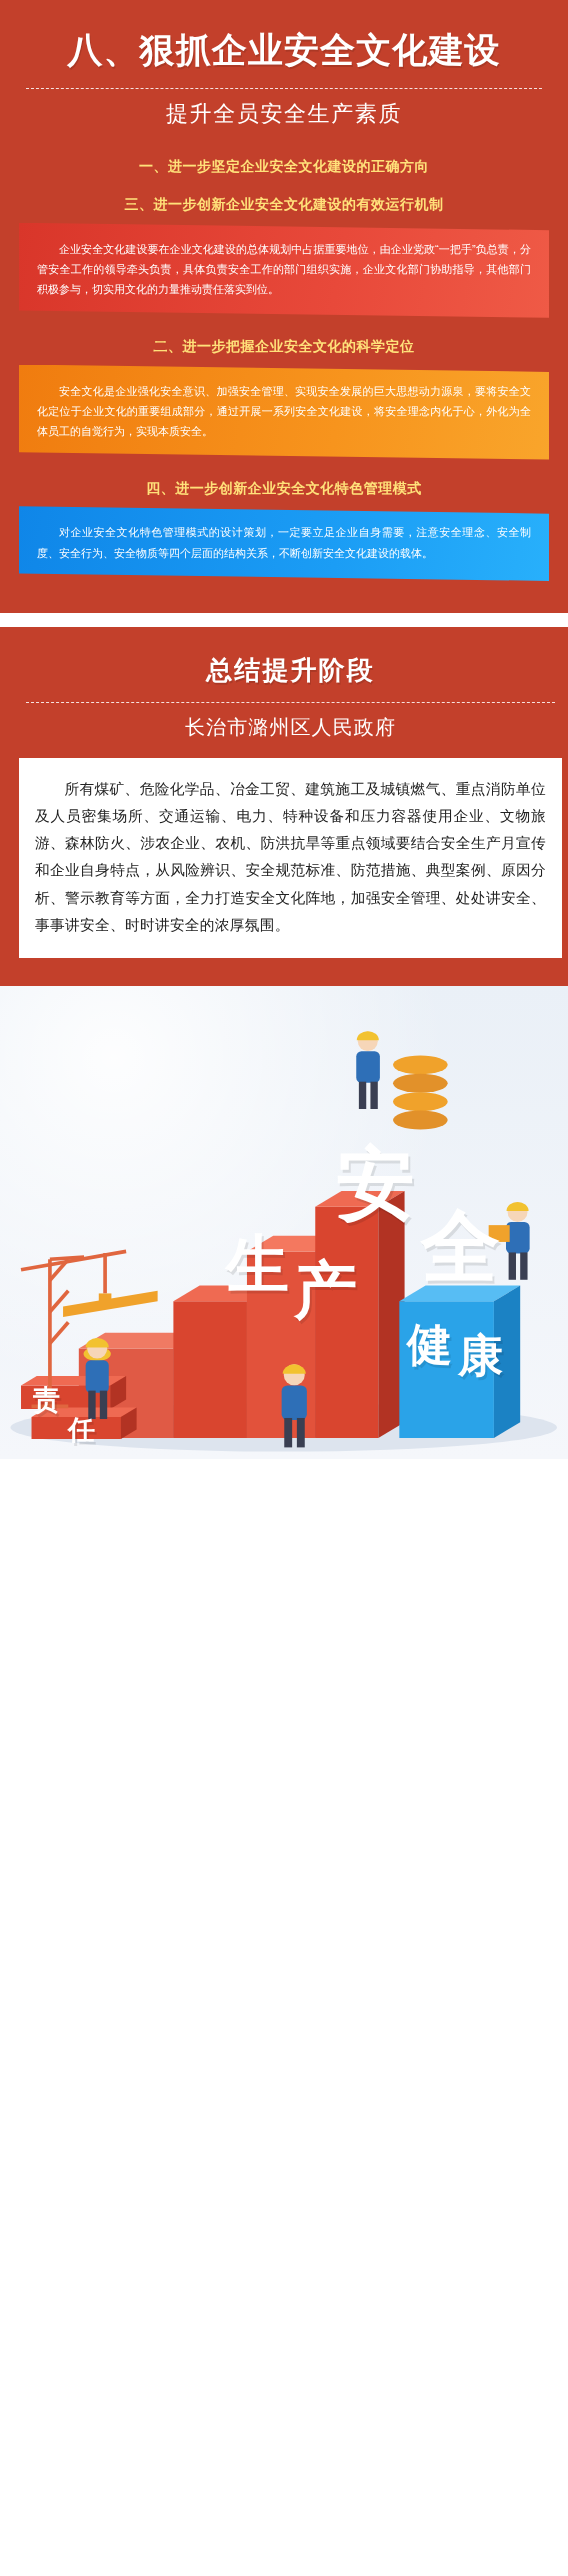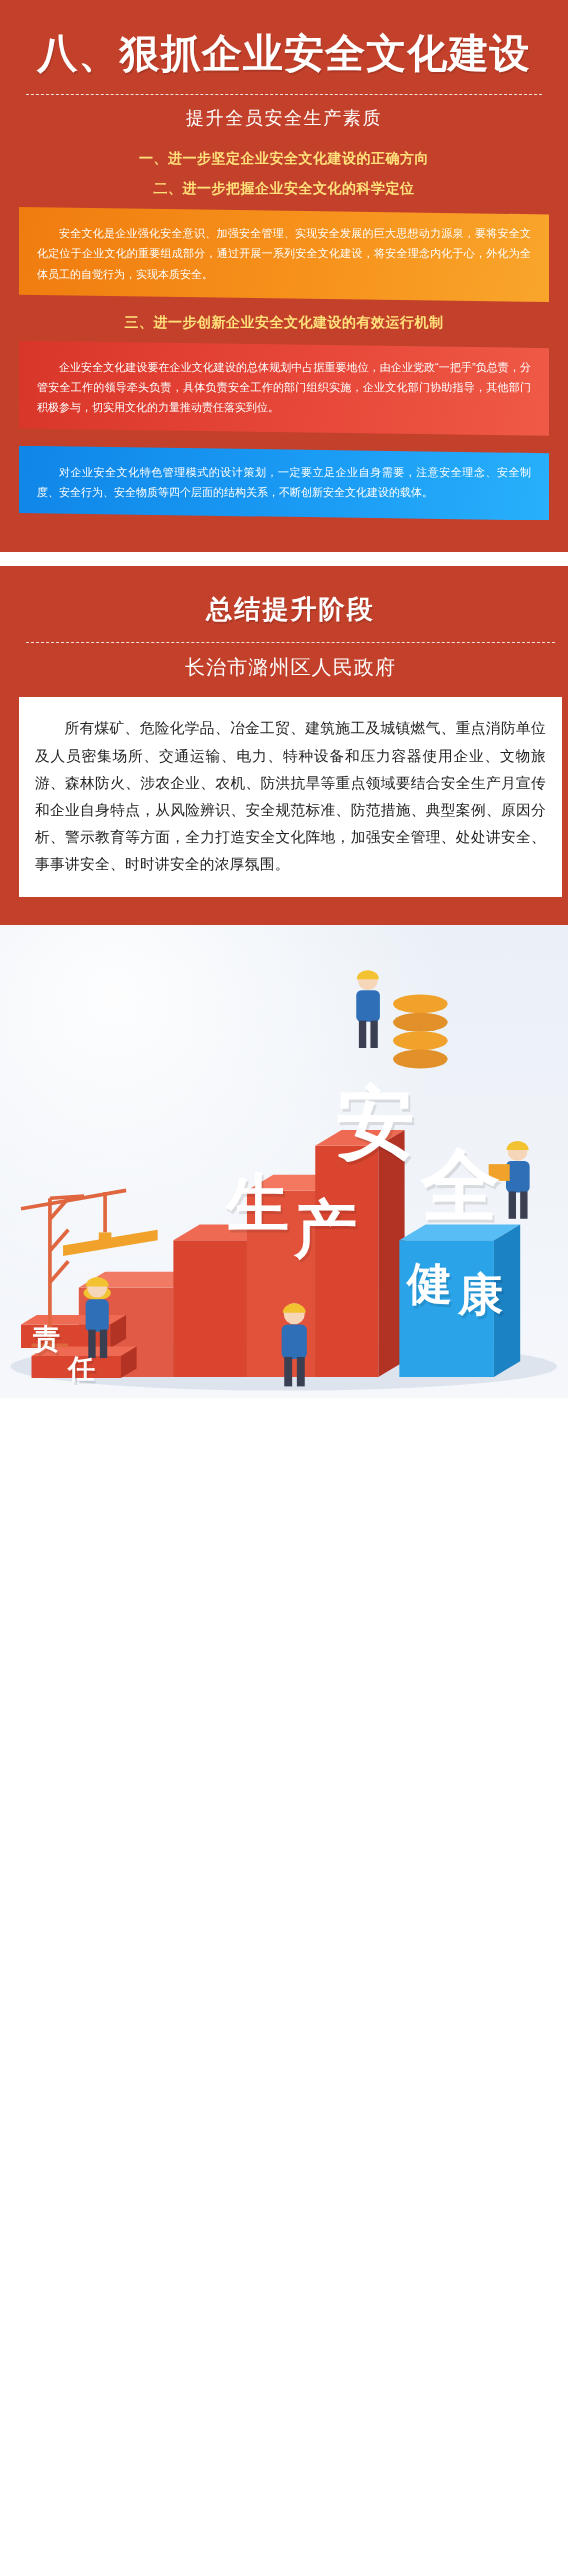--- a/index.html
+++ b/index.html
@@ -10,42 +10,42 @@
   }
   .page { width: 568px; position: relative; }
 
   
   .section1 {
     background: #c3402b;
     padding: 21px 19px 32px 19px;
   }
   .s1-title {
     color: #ffffff;
-    font-size: 40px;
+    font-size: 35px;
     font-weight: bold;
     text-align: center;
     line-height: 1.25;
     letter-spacing: 1.1px;
     padding: 7.4px 0 3.2px 0;
     text-shadow: 1.1px 1.6px 0 rgba(0,0,0,0.12);
   }
   .dash-rule {
     border-top: 1.6px dashed rgba(255,255,255,0.85);
     margin: 12.6px 7.4px 10.5px 7.4px;
     height: 0;
   }
   .s1-sub {
     color: #ffffff;
-    font-size: 18px;
+    font-size: 22px;
     text-align: center;
     letter-spacing: 1.6px;
     padding-bottom: 8.4px;
   }
 
-  .block { margin-top: 10px; }
+  .block { margin-top: 18px; }
   .block-head {
     color: #ffe17a;
     font-size: 14px;
     font-weight: bold;
     text-align: center;
     line-height: 1.45;
     letter-spacing: 0.5px;
     padding: 0 5.3px;
   }
   .panel {
@@ -131,30 +131,31 @@
   <div class="section1">
     <div class="s1-title">八、狠抓企业安全文化建设</div>
     <div class="dash-rule"></div>
     <div class="s1-sub">提升全员安全生产素质</div>
 
     <div class="block">
       <div class="block-head">一、进一步坚定企业安全文化建设的正确方向</div>
     </div>
 
     <div class="block">
+      <div class="block-head">三、进一步创新企业安全文化建设的有效运行机制</div>
+      <div class="panel red">企业安全文化建设要在企业文化建设的总体规划中占据重要地位，由企业党政“一把手”负总责，分管安全工作的领导牵头负责，具体负责安全工作的部门组织实施，企业文化部门协助指导，其他部门积极参与，切实用文化的力量推动责任落实到位。</div>
+    </div>
+
+    <div class="block">
       <div class="block-head">二、进一步把握企业安全文化的科学定位</div>
       <div class="panel orange">安全文化是企业强化安全意识、加强安全管理、实现安全发展的巨大思想动力源泉，要将安全文化定位于企业文化的重要组成部分，通过开展一系列安全文化建设，将安全理念内化于心，外化为全体员工的自觉行为，实现本质安全。</div>
     </div>
 
     <div class="block">
-      <div class="block-head">三、进一步创新企业安全文化建设的有效运行机制</div>
-      <div class="panel red">企业安全文化建设要在企业文化建设的总体规划中占据重要地位，由企业党政“一把手”负总责，分管安全工作的领导牵头负责，具体负责安全工作的部门组织实施，企业文化部门协助指导，其他部门积极参与，切实用文化的力量推动责任落实到位。</div>
-    </div>
-
-    <div class="block">
+      <div class="block-head">四、进一步创新企业安全文化特色管理模式</div>
       <div class="panel blue">对企业安全文化特色管理模式的设计策划，一定要立足企业自身需要，注意安全理念、安全制度、安全行为、安全物质等四个层面的结构关系，不断创新安全文化建设的载体。</div>
     </div>
   </div>
 
   <div class="section2">
     <div class="s2-title">总结提升阶段</div>
     <div class="dash-rule"></div>
     <div class="s2-sub">长治市潞州区人民政府</div>
     <div class="white-card">所有煤矿、危险化学品、冶金工贸、建筑施工及城镇燃气、重点消防单位及人员密集场所、交通运输、电力、特种设备和压力容器使用企业、文物旅游、森林防火、涉农企业、农机、防洪抗旱等重点领域要结合安全生产月宣传和企业自身特点，从风险辨识、安全规范标准、防范措施、典型案例、原因分析、警示教育等方面，全力打造安全文化阵地，加强安全管理、处处讲安全、事事讲安全、时时讲安全的浓厚氛围。</div>
   </div>

